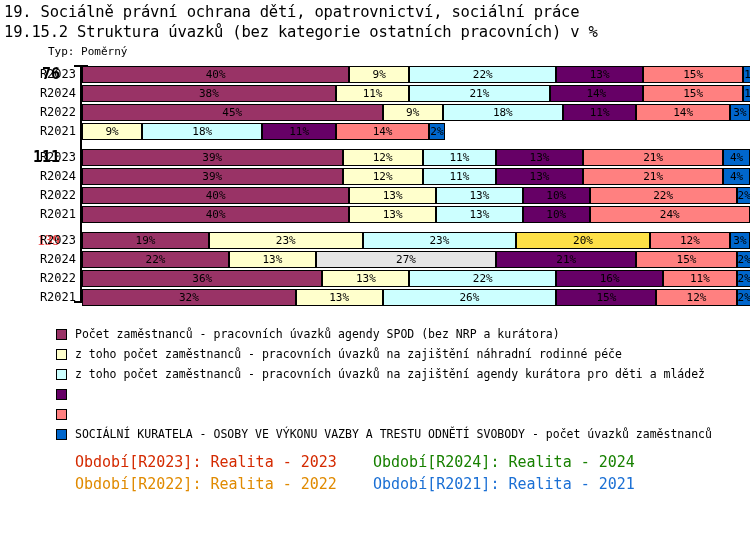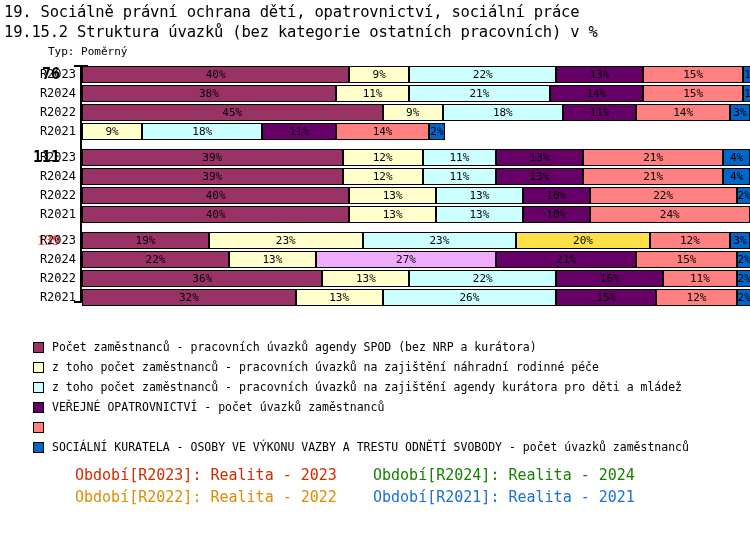--- a/index.html
+++ b/index.html
@@ -43,21 +43,21 @@
   .seg{
     position:relative;height:17px;box-sizing:border-box;
     border:1px solid #000;
     display:flex;align-items:center;justify-content:center;
     font-size:11px;line-height:11px;white-space:nowrap;
     overflow:visible;
   }
   .seg .lbl{position:relative;z-index:2;}
 
   
-  .legend{margin-top:28px;padding-left:33px;}
+  .legend{margin-top:15px;padding-left:56px;}
   .legend-row{display:flex;align-items:center;height:20px;}
   .swatch{
     width:9px;height:9px;border:1px solid #000;margin-right:8px;flex:0 0 auto;
   }
   .legend-text{font-size:11.5px;line-height:13px;white-space:nowrap;}
 
   
   .periods{margin-top:12px;position:relative;height:44px;}
   .period{
     position:absolute;font-size:15px;line-height:13px;white-space:nowrap;
@@ -292,21 +292,21 @@
         </div>
         <div class="row">
           <div class="row-label">R2024</div>
           <div class="bar">
             <div class="seg" style="flex: 0 0 22%; background: rgb(153, 51, 102);">
               <span class="lbl">22%</span>
             </div>
             <div class="seg" style="flex: 0 0 13%; background: rgb(255, 255, 204);">
               <span class="lbl">13%</span>
             </div>
-            <div class="seg" style="flex: 0 0 27%; background: #f0abfc;">
+            <div class="seg" style="flex: 0 0 27%; background: #e5e5e5;">
               <span class="lbl">27%</span>
             </div>
             <div class="seg" style="flex: 0 0 21%; background: rgb(102, 0, 102);">
               <span class="lbl">21%</span>
             </div>
             <div class="seg" style="flex: 0 0 15%; background: rgb(255, 128, 128);">
               <span class="lbl">15%</span>
             </div>
             <div class="seg" style="flex: 0 0 2%; background: rgb(0, 102, 204);">
               <span class="lbl">2%</span>
@@ -372,21 +372,20 @@
       <div class="legend-row">
         <span class="swatch" style="background: rgb(255, 255, 204);"></span>
         <span class="legend-text">z toho počet zaměstnanců - pracovních úvazků na zajištění náhradní rodinné péče</span>
       </div>
       <div class="legend-row">
         <span class="swatch" style="background: rgb(204, 255, 255);"></span>
         <span class="legend-text">z toho počet zaměstnanců - pracovních úvazků na zajištění agendy kurátora pro děti a mládež</span>
       </div>
       <div class="legend-row">
         <span class="swatch" style="background: rgb(102, 0, 102);"></span>
-        <span class="legend-text">VEŘEJNÉ OPATROVNICTVÍ - počet úvazků zaměstnanců</span>
       </div>
       <div class="legend-row">
         <span class="swatch" style="background: rgb(255, 128, 128);"></span>
       </div>
       <div class="legend-row">
         <span class="swatch" style="background: rgb(0, 102, 204);"></span>
         <span class="legend-text">SOCIÁLNÍ KURATELA - OSOBY VE VÝKONU VAZBY A TRESTU ODNĚTÍ SVOBODY - počet úvazků zaměstnanců</span>
       </div>
     </div>
 </div>

